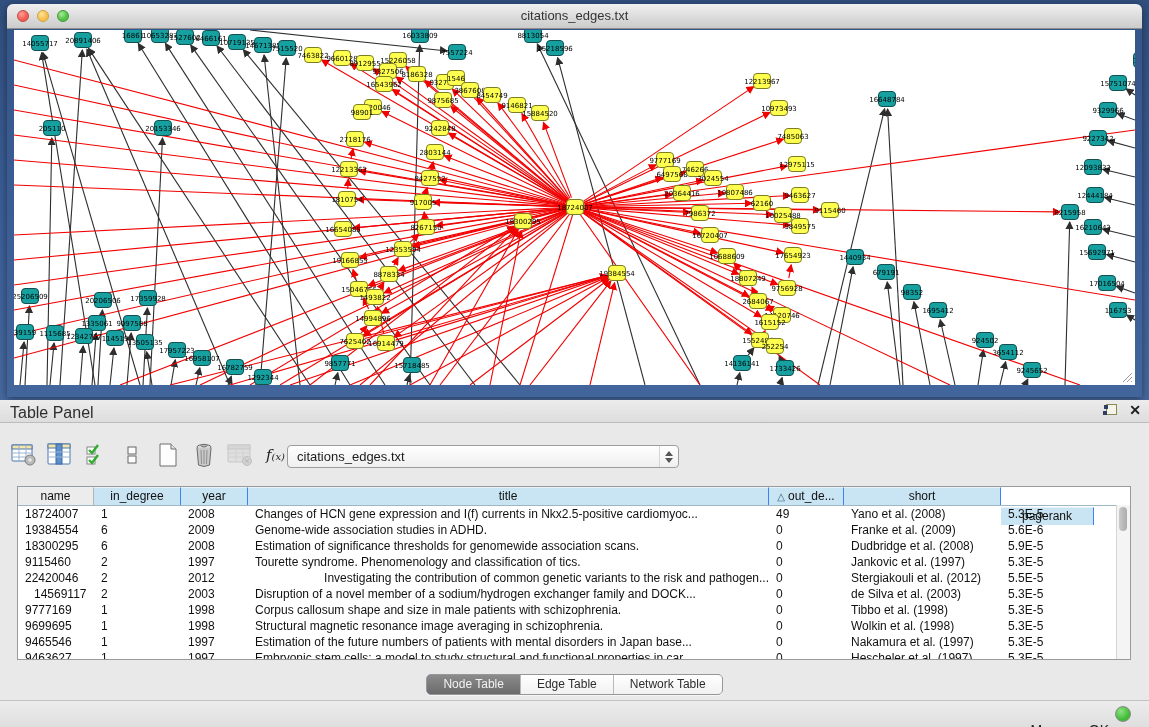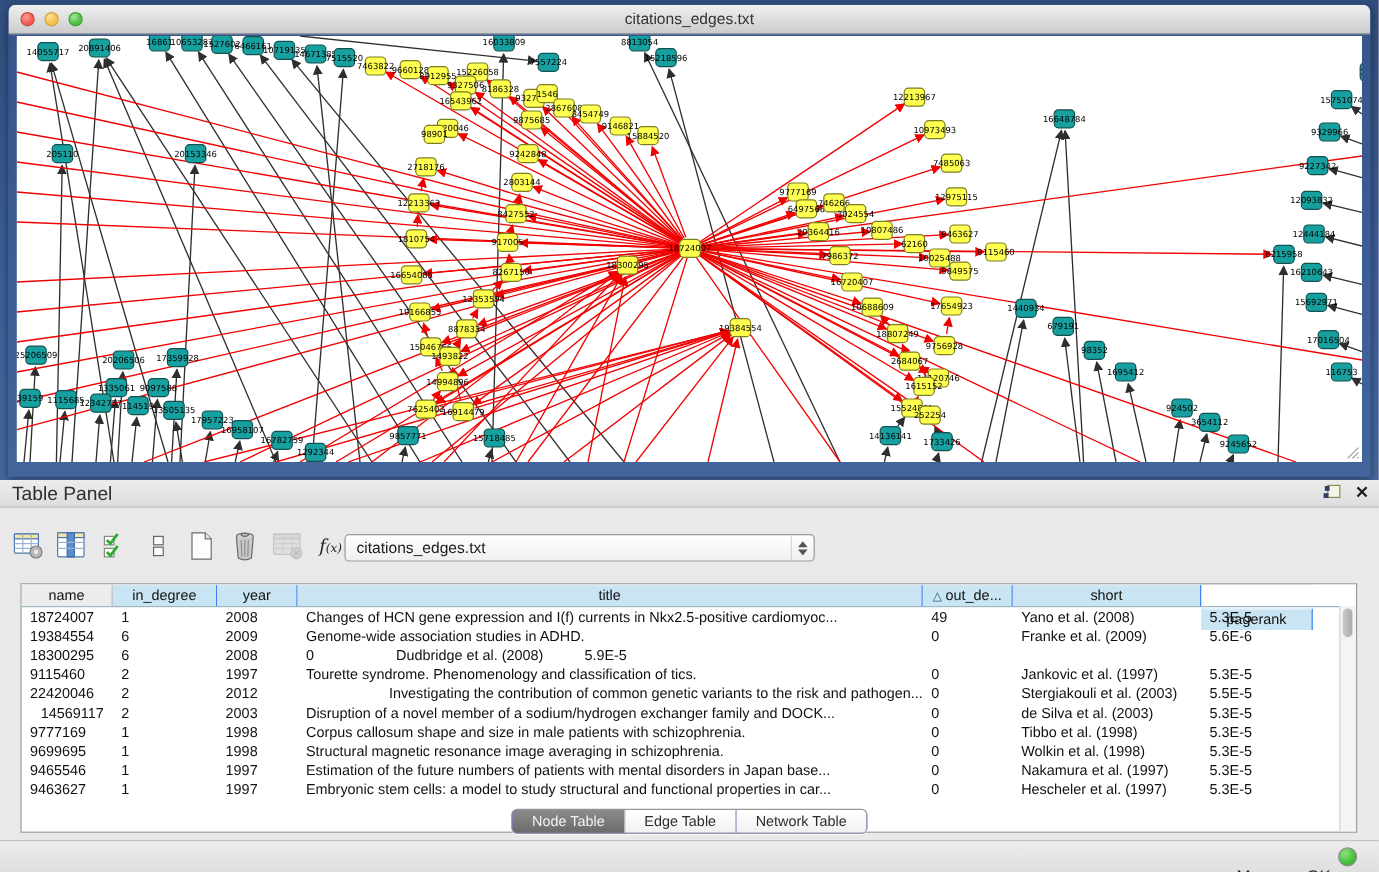--- a/index.html
+++ b/index.html
@@ -34,21 +34,21 @@
   .tb-btn{width:27px;height:27px;display:flex;align-items:center;justify-content:center;background:transparent;border:0;padding:0;}
   .tb-btn.disabled{opacity:.5;}
   .fx{font-family:"DejaVu Serif",serif;font-style:italic;font-size:15px;color:#222;}
   .fx small{font-size:10px;}
   .combo{position:absolute;left:277px;top:5px;width:392px;height:23px;box-sizing:border-box;border:1px solid #9d9d9d;border-radius:4px;background:linear-gradient(180deg,#ffffff,#efefef);display:flex;align-items:center;}
   .combo-label{flex:1;padding-left:9px;font-size:13px;color:#1d1d1d;}
   .stepper{width:18px;display:flex;flex-direction:column;align-items:center;gap:2px;border-left:1px solid #d5d5d5;height:100%;justify-content:center;}
   .stepper .up{width:0;height:0;border-left:4px solid transparent;border-right:4px solid transparent;border-bottom:5px solid #555;}
   .stepper .dn{width:0;height:0;border-left:4px solid transparent;border-right:4px solid transparent;border-top:5px solid #555;}
 
-  .grid-box{position:absolute;left:17px;top:86px;width:1114px;height:208px;background:#fff;border:1px solid #9a9a9a;box-sizing:border-box;overflow:hidden;}
+  .grid-box{position:absolute;left:17px;top:86px;width:1114px;height:174px;background:#fff;border:1px solid #9a9a9a;box-sizing:border-box;overflow:hidden;}
   .t-head{display:flex;height:18px;border-bottom:1px solid #9fb7c5;}
   .t-hcell{box-sizing:border-box;height:18px;line-height:17px;text-align:center;font-size:12px;color:#111;background:#c9e4f2;border-right:1px solid #3b82f6;border-top:1px solid #e6f2f9;}
   .t-hcell.first{background:#ececec;border-right:1px solid #b5b5b5;}
   .t-hcell .sortglyph{color:#2c5f7c;font-size:10px;margin-right:3px;}
   .t-hfill{flex:1;background:#fff;}
   .t-row{display:flex;height:16px;line-height:16px;font-size:12px;color:#111;}
   .t-cell{box-sizing:border-box;padding-left:7px;white-space:nowrap;overflow:hidden;}
   .vscroll{position:absolute;right:0;top:18px;bottom:0;width:13px;background:#f4f4f4;border-left:1px solid #d4d4d4;}
   .vthumb{position:absolute;left:2px;top:2px;width:8px;height:24px;border-radius:4px;background:linear-gradient(90deg,#c9c9c9,#ababab);}
 
@@ -841,40 +841,41 @@
           <div class="t-cell" style="width: 67px;">2009</div>
           <div class="t-cell" style="width: 521px;">Genome-wide association studies in ADHD.</div>
           <div class="t-cell" style="width: 75px;">0</div>
           <div class="t-cell" style="width: 157px;">Franke et al. (2009)</div>
           <div class="t-cell" style="width: 93px;">5.6E-6</div>
         </div>
         <div class="t-row">
           <div class="t-cell" style="width: 76px;">18300295</div>
           <div class="t-cell" style="width: 87px;">6</div>
           <div class="t-cell" style="width: 67px;">2008</div>
+          <div class="t-cell" style="width: 521px;">Estimation of significance thresholds for genomewide association scans.</div>
           <div class="t-cell" style="width: 75px;">0</div>
           <div class="t-cell" style="width: 157px;">Dudbridge et al. (2008)</div>
           <div class="t-cell" style="width: 93px;">5.9E-5</div>
         </div>
         <div class="t-row">
           <div class="t-cell" style="width: 76px;">9115460</div>
           <div class="t-cell" style="width: 87px;">2</div>
           <div class="t-cell" style="width: 67px;">1997</div>
           <div class="t-cell" style="width: 521px;">Tourette syndrome. Phenomenology and classification of tics.</div>
           <div class="t-cell" style="width: 75px;">0</div>
           <div class="t-cell" style="width: 157px;">Jankovic et al. (1997)</div>
           <div class="t-cell" style="width: 93px;">5.3E-5</div>
         </div>
         <div class="t-row">
           <div class="t-cell" style="width: 76px;">22420046</div>
           <div class="t-cell" style="width: 87px;">2</div>
           <div class="t-cell" style="width: 67px;">2012</div>
           <div class="t-cell" style="width: 521px; text-align: right;">Investigating the contribution of common genetic variants to the risk and pathogen...</div>
           <div class="t-cell" style="width: 75px;">0</div>
-          <div class="t-cell" style="width: 157px;">Stergiakouli et al. (2003)</div>
+          <div class="t-cell" style="width: 157px;">Stergiakouli et al. (2012)</div>
           <div class="t-cell" style="width: 93px;">5.5E-5</div>
         </div>
         <div class="t-row">
           <div class="t-cell" style="width: 76px; padding-left: 16px;">14569117</div>
           <div class="t-cell" style="width: 87px;">2</div>
           <div class="t-cell" style="width: 67px;">2003</div>
           <div class="t-cell" style="width: 521px;">Disruption of a novel member of a sodium/hydrogen exchanger family and DOCK...</div>
           <div class="t-cell" style="width: 75px;">0</div>
           <div class="t-cell" style="width: 157px;">de Silva et al. (2003)</div>
           <div class="t-cell" style="width: 93px;">5.3E-5</div>

